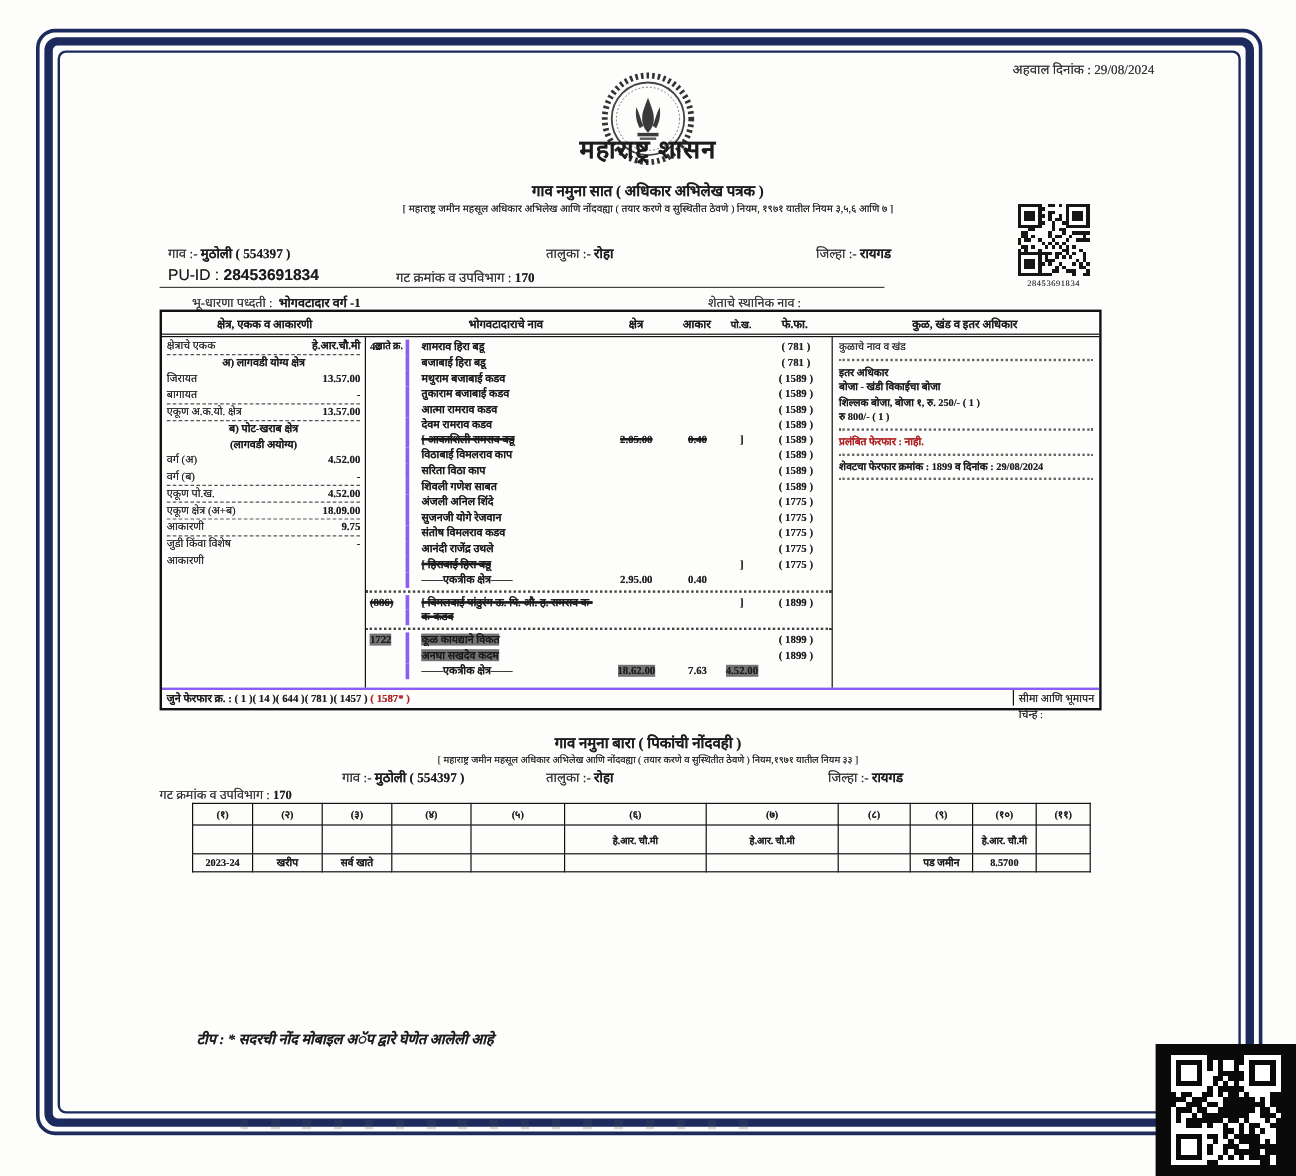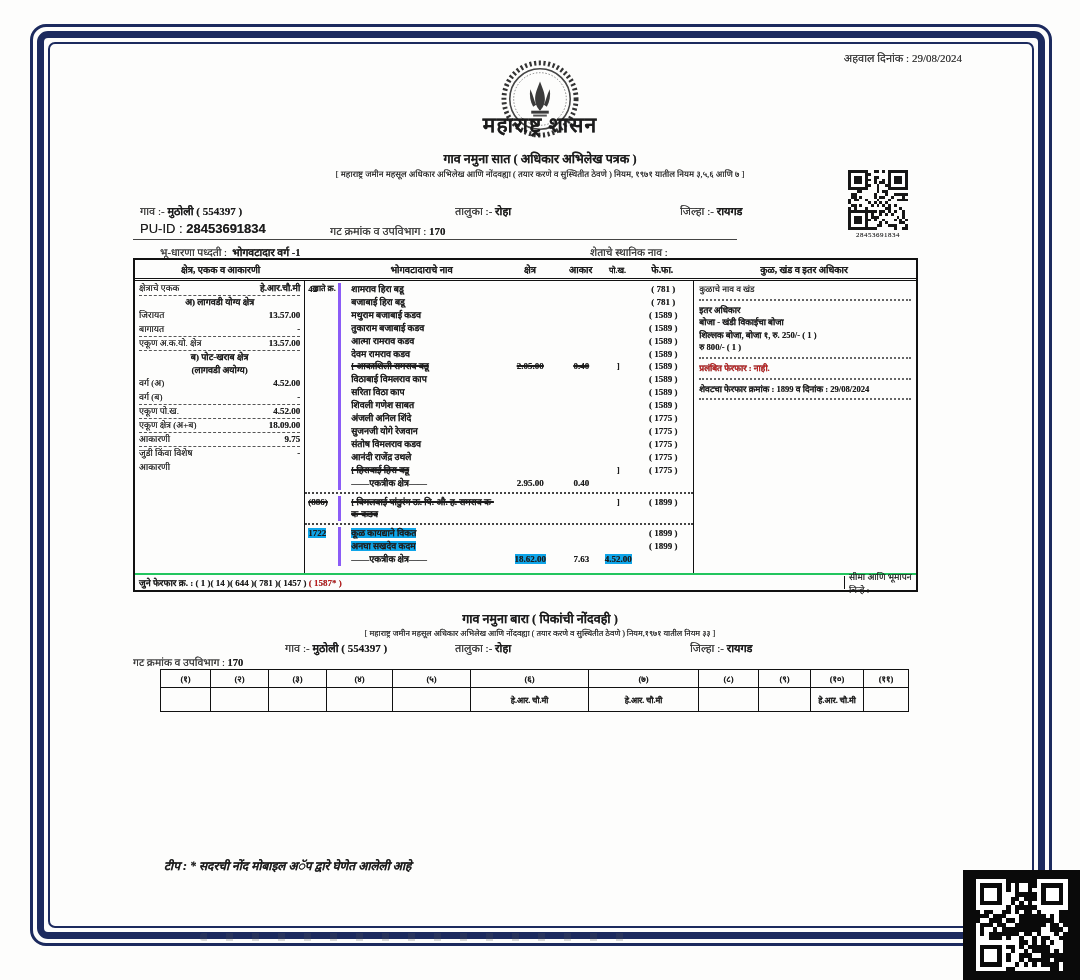--- a/index.html
+++ b/index.html
@@ -7,21 +7,21 @@
          font-family:"Liberation Serif", serif; color:#1c1c1c; overflow:hidden; }
   .frame1 { position:absolute; left:30px; top:24px; width:1022px; height:922px;
             border:3px solid #1c2a5e; border-radius:16px; }
   .frame2 { position:absolute; inset:4px; border:7px solid #1c2a5e; border-radius:11px; }
   .frame3 { position:absolute; inset:4px; border:2px solid #1c2a5e; border-radius:7px; }
   .scan { text-shadow:0 0 .5px rgba(40,40,40,.65); }
   .abs { position:absolute; }
   .b { font-weight:bold; }
   .c { text-align:center; }
   .red { color:#c11f1f; }
-  .hl { background:#0ea5e9; }
+  .hl { background:#737373; }
   .strike { text-decoration:line-through; text-decoration-thickness:1.5px; }
   .report-date { top:50px; right:118px; font-size:11px; color:#333; }
   .emblem { left:501px; top:60px; width:78px; height:78px; }
   .t-govt  { left:0; width:1080px; top:110px; font-size:21px; letter-spacing:1px; }
   .t-form  { left:0; width:1080px; top:150px; font-size:12.5px; }
   .t-rule  { left:0; width:1080px; top:168px; font-size:8.5px; color:#222; }
   .info1 { top:203px; font-size:11px; }
   .info2 { top:221px; font-size:13px; font-family:"Liberation Sans",sans-serif; }
   .lbl { color:#333; }
   .hr1 { left:133px; top:239px; width:604px; height:0; border-top:1.5px solid #444; }
@@ -45,21 +45,21 @@
   .rk { width:36px; padding-left:3px; border-right:3px solid #8b5cf6; font-weight:bold; flex:none; }
   .rn { width:160px; padding-left:10px; flex:none; font-weight:bold; }
   .ra { width:58px; text-align:center; flex:none; font-weight:bold; }
   .rr { width:44px; text-align:center; flex:none; font-weight:bold; }
   .rp { width:30px; text-align:center; flex:none; font-weight:bold; }
   .rf { width:60px; text-align:center; flex:none; font-weight:bold; }
   .dotsep { border-top:2px dotted #444; margin:2px 0; }
   .colR { width:225px; border-left:1.5px solid #111; padding:2px 5px; font-size:8.6px; line-height:12.6px; }
   .rline.b { font-weight:bold; }
   .rdots { border-top:2px dotted #666; margin:3px 0; }
-  .t7f { display:flex; height:17px; border-top:2px solid #22c55e; font-size:9px; align-items:center; }
+  .t7f { display:flex; height:17px; border-top:2px solid #8b5cf6; font-size:9px; align-items:flex-start; }
   .t7f .fl { width:710px; padding-left:4px; border-right:1.2px solid #111; }
   .t7f .fr { flex:1; padding-left:4px; }
   
   .s12t { left:0; width:1080px; top:610px; font-size:12.5px; }
   .s12r { left:0; width:1080px; top:627px; font-size:8px; color:#222; }
   .s12v { top:640px; font-size:11px; }
   .s12g { left:133px; top:655px; font-size:10.5px; }
   table.t12 { position:absolute; left:160px; top:669px; width:748px; border-collapse:collapse;
               font-size:8.6px; table-layout:fixed; }
   .t12 td, .t12 th { border:1.4px solid #111; padding:1px 2px; text-align:center;
@@ -571,20 +571,33 @@
         <td></td>
         <td></td>
         <td></td>
         <td></td>
         <td></td>
         <td>हे.आर. चौ.मी</td>
         <td>हे.आर. चौ.मी</td>
         <td></td>
         <td></td>
         <td>हे.आर. चौ.मी</td>
+        <td></td>
+      </tr>
+      <tr class="dat">
+        <td>2023-24</td>
+        <td>खरीप</td>
+        <td>सर्व खाते</td>
+        <td></td>
+        <td></td>
+        <td></td>
+        <td></td>
+        <td></td>
+        <td>पड जमीन</td>
+        <td>8.5700</td>
         <td></td>
       </tr>
     </tbody>
 </table>
 
 <div class="abs b note">टीप : * सदरची नोंद मोबाइल अॅप द्वारे घेणेत आलेली आहे</div>
 
 <div class="abs faded"></div>
 
 <div class="abs qrbot">

